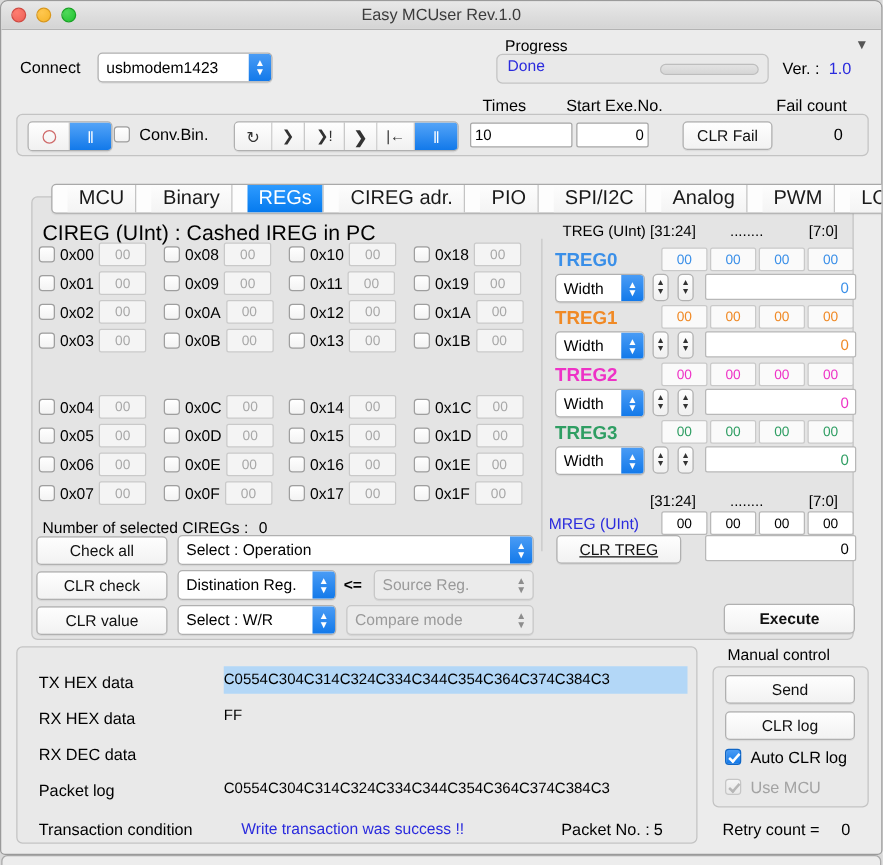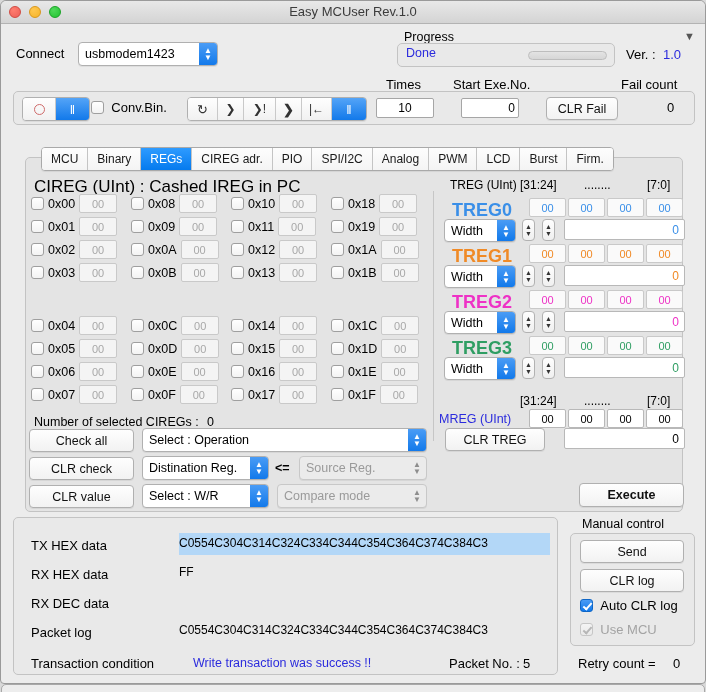--- a/index.html
+++ b/index.html
@@ -96,35 +96,35 @@
   }
 
   
   .tabstrip{
     position:absolute;left:40px;top:146px;height:22px;display:flex;
     border:1px solid #a9a9a9;border-radius:4px;overflow:hidden;background:#fdfdfd;
     box-shadow:0 1px 1px rgba(0,0,0,.07);
   }
   .tab{
     display:flex;align-items:center;justify-content:center;padding:0 9px;
-    font-size:12px;color:#1a1a1a;border-right:1px solid #c4c4c4;
-    background:linear-gradient(#fdfdfd,#f4f4f4);cursor:default;white-space:nowrap;
+    font-size:16px;color:#1a1a1a;border-right:1px solid #c4c4c4;
+    background:linear-gradient(#fdfdfd,#f4f4f4);cursor:default;white-space:nowrap;margin-left:12px;
   }
   .tab:last-child{border-right:none;}
   .tab.active{background:linear-gradient(#2e9bff,#057aee);color:#fff;}
 
   
   .cireg-cell{position:absolute;display:flex;align-items:center;gap:4px;}
   .cireg-cell .nm{font-size:12.5px;}
   .cireg-val{
     width:38px;height:19px;border:1px solid #c9c9c9;border-radius:2px;background:#f4f4f4;
     box-sizing:border-box;color:#a8a8a8;font-size:11px;text-align:center;line-height:18px;
   }
   
-  .treg-name{font-size:18px;font-weight:bold;text-align:center;}
+  .treg-name{font-size:15px;font-weight:bold;text-align:left;}
   .treg-byte{
     height:19px;border:1px solid #c9c9c9;border-radius:2px;background:#fafafa;
     box-sizing:border-box;font-size:11px;text-align:center;line-height:18px;
   }
   .treg-num{
     height:21px;border:1px solid #b8b8b8;border-radius:2px;background:#fff;
     box-sizing:border-box;font-size:12px;text-align:right;line-height:20px;padding-right:5px;
   }
   .hdrlbl{font-size:12px;}
 
@@ -195,21 +195,21 @@
 
   <div class="abs seg" style="left:186px;top:96px;height:22px;">
     <div class="s" style="width:30px;font-size:13px;">↻</div>
     <div class="s" style="width:26px;font-size:12px;">❯</div>
     <div class="s" style="width:32px;font-size:12px;">❯!</div>
     <div class="s" style="width:26px;font-size:13px;font-weight:bold;">❯</div>
     <div class="s" style="width:30px;font-size:12px;">|←</div>
     <div class="s sel" style="width:34px;font-size:13px;">‖</div>
   </div>
 
-  <input class="abs txt" style="left: 375px; top: 97px; width: 58px; text-align: center;" readonly="" value="10">
+  <input class="abs txt" style="left: 375px; top: 97px; width: 82px; text-align: left;" readonly="" value="10">
   <input class="abs txt" style="left: 460px; top: 97px; width: 58px; text-align: right;" readonly="" value="0">
   <div class="abs btn" style="left:545px;top:96px;width:72px;height:23px;">CLR Fail</div>
   <div class="abs" style="left:666px;top:99px;font-size:13px;">0</div>
 
   <div class="abs grpbox" style="left:24px;top:156px;width:658px;height:355px;background:#e4e4e4;"></div>
 
   <div class="tabstrip">
     <div class="tab">MCU</div>
     <div class="tab">Binary</div>
     <div class="tab active">REGs</div>
@@ -531,21 +531,21 @@
   <div class="abs hdrlbl" style="left:519px;top:393px;">[31:24]</div>
   <div class="abs hdrlbl" style="left:583px;top:393px;">........</div>
   <div class="abs hdrlbl" style="left:646px;top:393px;">[7:0]</div>
   <div class="abs" style="left:438px;top:411px;font-size:12.5px;color:#2b2bdd;">MREG (UInt)</div>
   <div id="mreg-bytes">
       <div class="abs treg-byte" style="left: 528px; top: 408px; width: 37px; background: rgb(255, 255, 255); border-color: rgb(184, 184, 184); color: rgb(0, 0, 0);">00</div>
       <div class="abs treg-byte" style="left: 567px; top: 408px; width: 37px; background: rgb(255, 255, 255); border-color: rgb(184, 184, 184); color: rgb(0, 0, 0);">00</div>
       <div class="abs treg-byte" style="left: 606px; top: 408px; width: 37px; background: rgb(255, 255, 255); border-color: rgb(184, 184, 184); color: rgb(0, 0, 0);">00</div>
       <div class="abs treg-byte" style="left: 645px; top: 408px; width: 37px; background: rgb(255, 255, 255); border-color: rgb(184, 184, 184); color: rgb(0, 0, 0);">00</div>
     </div>
-  <div class="abs btn" style="left:444px;top:427px;width:100px;height:23px;">CLR TREG</div>
+  <div class="abs btn" style="left:444px;top:427px;width:100px;height:23px;text-decoration:underline;">CLR TREG</div>
   <div class="abs treg-num" style="left:563px;top:427px;width:121px;border-color:#b8b8b8;">0</div>
   <div class="abs btn" style="left:578px;top:482px;width:105px;height:24px;font-weight:bold;">Execute</div>
 
   <div class="abs grpbox" style="left:12px;top:516px;width:545px;height:158px;"></div>
 
   <div class="abs lbl" style="left:30px;top:537px;">TX HEX data</div>
   <div class="abs txt sel-text" style="left:178px;top:532px;width:371px;height:22px;line-height:20px;font-size:12px;overflow:hidden;white-space:nowrap;">C0554C304C314C324C334C344C354C364C374C384C3</div>
 
   <div class="abs lbl" style="left:30px;top:566px;">RX HEX data</div>
   <div class="abs txt" style="left:178px;top:561px;width:371px;height:22px;line-height:20px;font-size:12px;overflow:hidden;white-space:nowrap;">FF</div>

